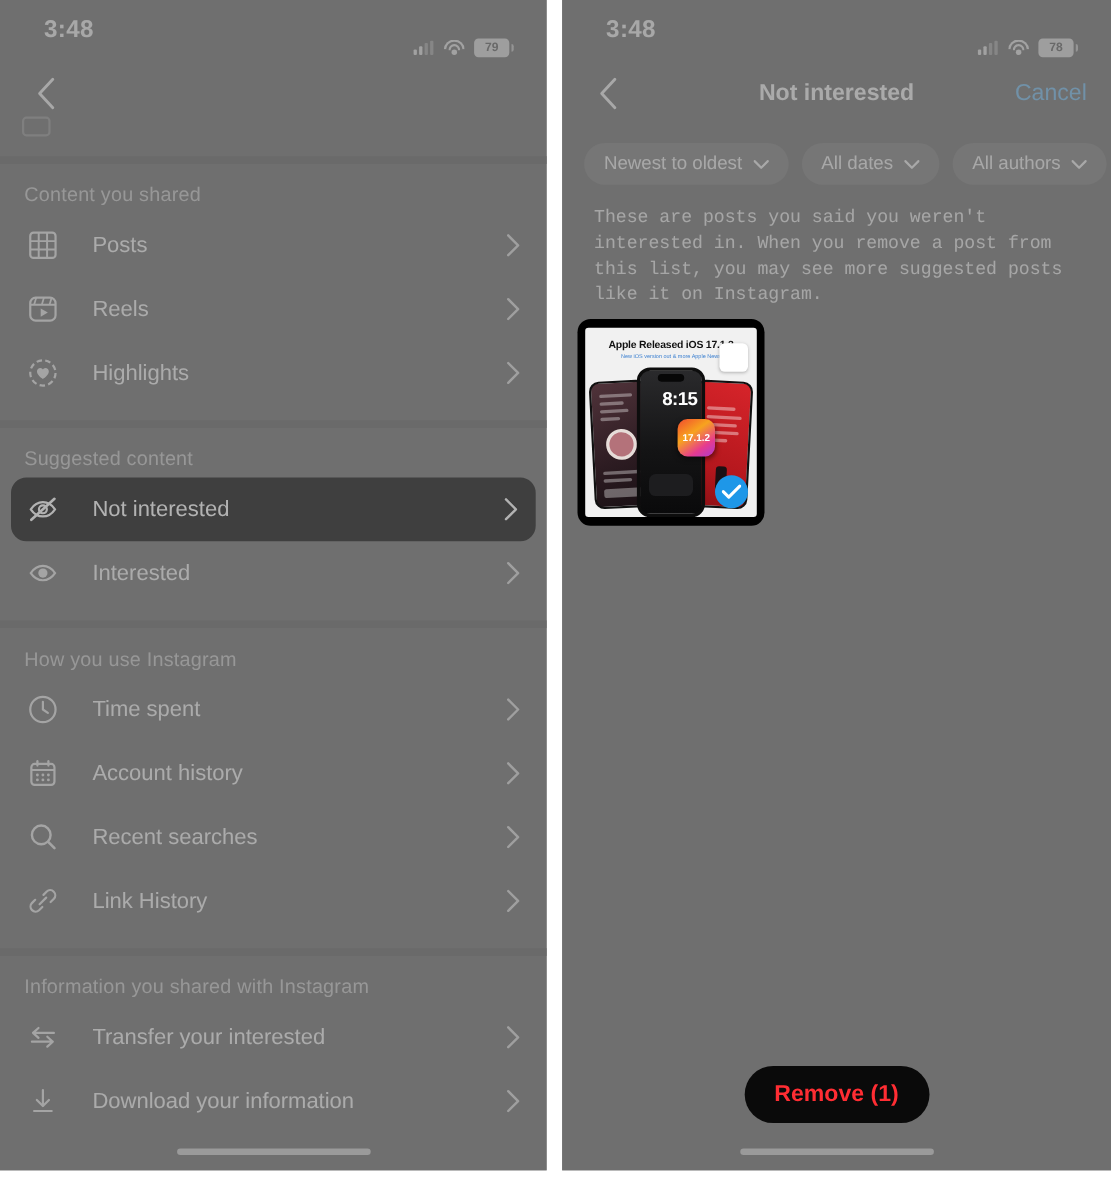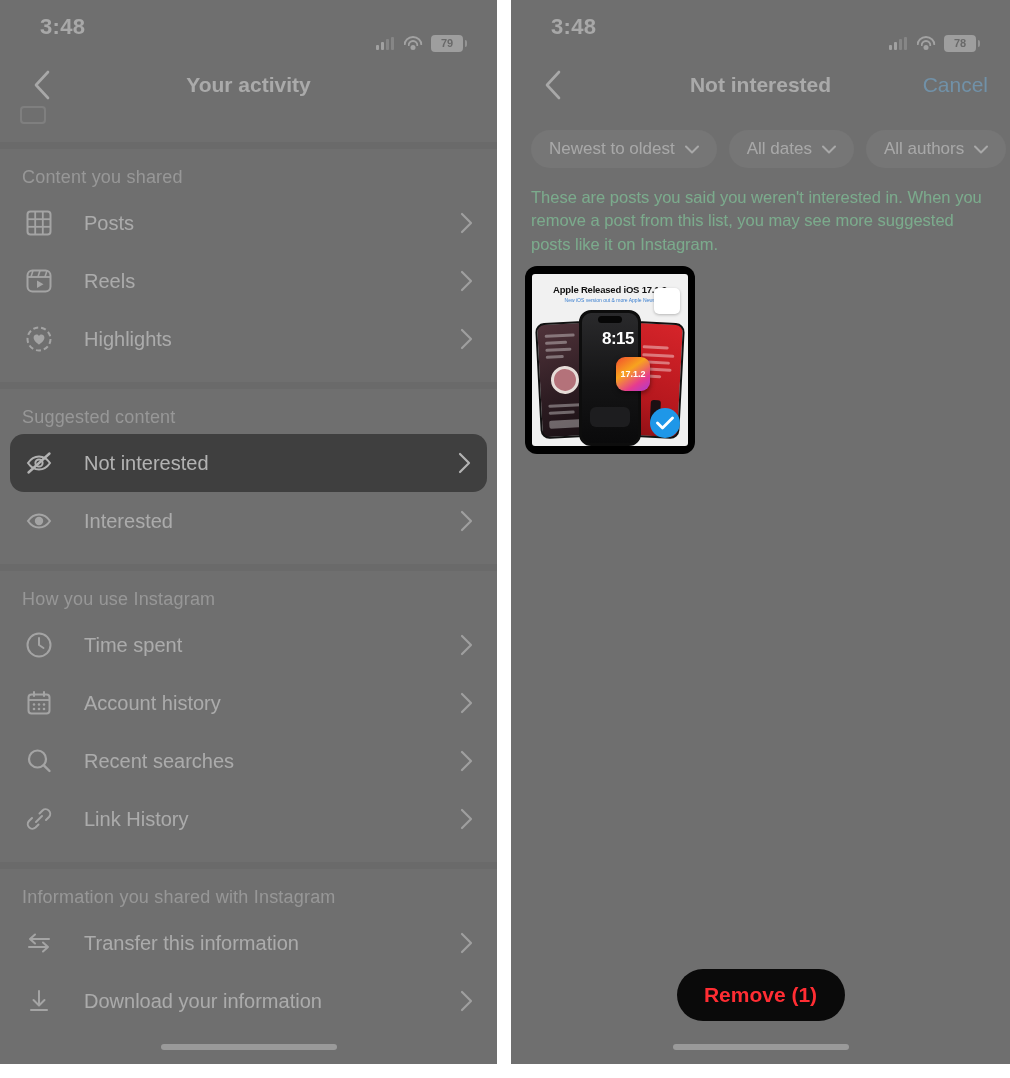--- a/index.html
+++ b/index.html
@@ -173,25 +173,25 @@
     height:38px;
     display:flex; align-items:center; gap:10px;
     padding:0 18px;
     color:#e9e9e9;
     font-size:17px;
     cursor:pointer;
     white-space:nowrap;
   }
   .chip .cv{ display:block; }
   .desc{
-    padding:12px 22px 0 20px;
+    padding:12px 22px 0 29px;
     font-size:16.5px;
     line-height:1.42;
-    color:#86efac;
-    position:relative; z-index:5;
+    color:#e5e5e5;
+    position:relative; z-index:5;font-family:Liberation Mono, monospace;
   }
 
   
   .post-wrap{
     margin:10px 0 0 4px;
     position:relative; z-index:60;
     width:170px;
     background:#000;
     border-radius:12px;
     padding:8px 7px;
@@ -355,21 +355,20 @@
         </div>
       </div>
     </div>
 
     <div class="navbar">
       <div class="nav-back">
         <svg width="18" height="30" viewBox="0 0 18 30">
           <path d="M15 2 L3 15 L15 28" stroke="#e8e8e8" stroke-width="2.6" fill="none" stroke-linecap="round" stroke-linejoin="round"></path>
         </svg>
       </div>
-      <div class="nav-title">Your activity</div>
     </div>
 
     <div class="content-area">
       <div class="scroll-top-peek">
         <div class="ghost"></div>
       </div>
       <div class="divider"></div>
 
       <div class="section">
         <div class="section-title">Content you shared</div>
@@ -544,21 +543,21 @@
       <div class="section">
         <div class="section-title">Information you shared with Instagram</div>
 
         <div class="row">
           <div class="ico">
             <svg width="28" height="28" viewBox="0 0 28 28">
               <path d="M24 10 L5 10 M10 5.5 L5 10 L10 14.5" stroke="#e0e0e0" stroke-width="2" fill="none" stroke-linecap="round" stroke-linejoin="round"></path>
               <path d="M4 18 L23 18 M18 13.5 L23 18 L18 22.5" stroke="#e0e0e0" stroke-width="2" fill="none" stroke-linecap="round" stroke-linejoin="round"></path>
             </svg>
           </div>
-          <div class="label">Transfer this information</div>
+          <div class="label">Transfer your interested</div>
           <div class="chev">
             <svg width="13" height="22" viewBox="0 0 13 22">
                 <path d="M2 2 L11 11 L2 20" stroke="#d4d4d4" stroke-width="2.2" fill="none" stroke-linecap="round" stroke-linejoin="round"></path>
               </svg>
           </div>
         </div>
 
         <div class="row">
           <div class="ico">
             <svg width="28" height="28" viewBox="0 0 28 28">

